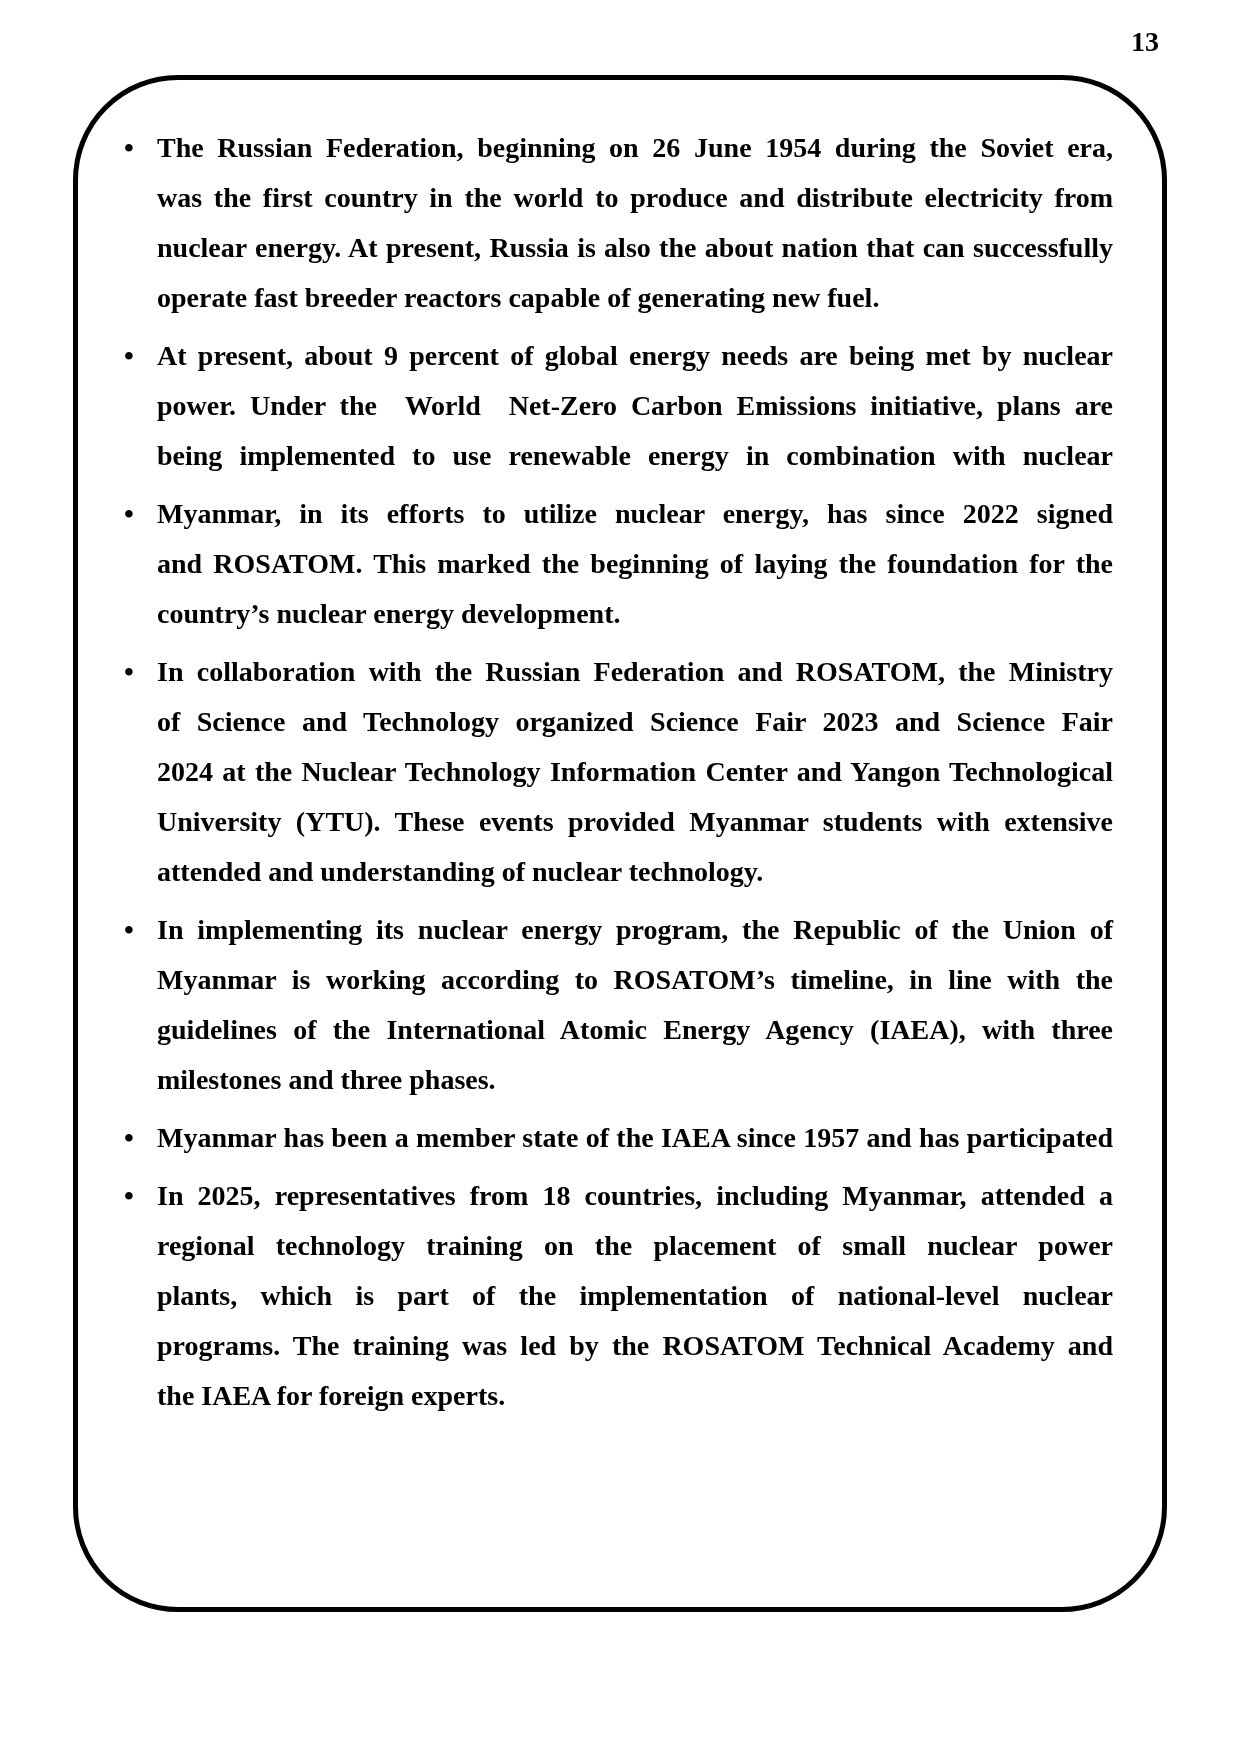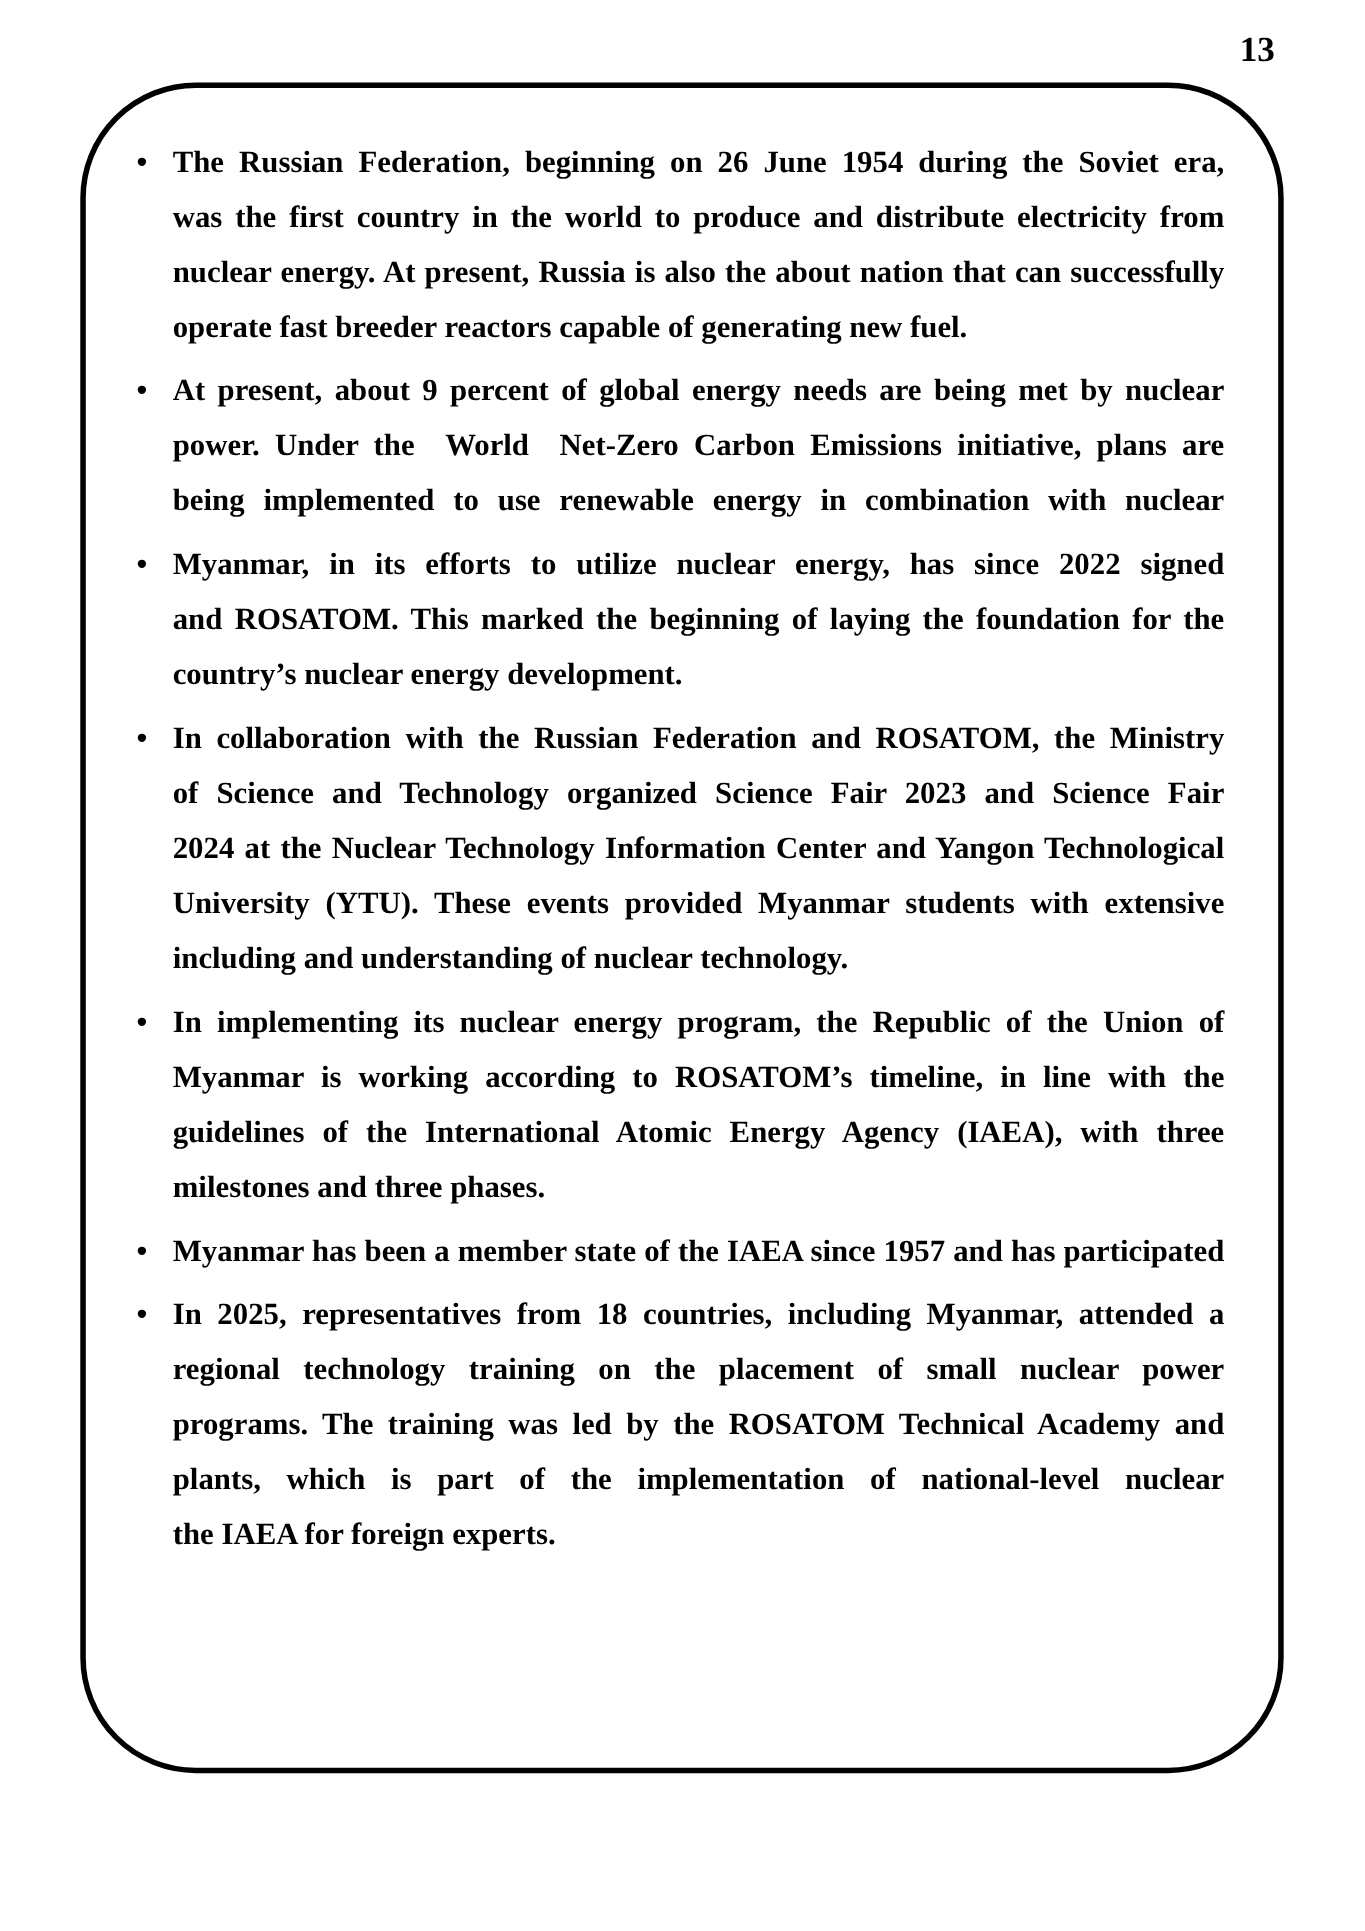--- a/index.html
+++ b/index.html
@@ -12,21 +12,21 @@
     width: 1241px;
     height: 1755px;
     background: #ffffff;
     overflow: hidden;
     color: #000000;
   }
   .page-number {
     position: absolute;
     top: 26px;
     right: 82px;
-    font-size: 32px;
+    font-size: 28px;
     font-weight: bold;
     color: #000000;
   }
   .rounded-border {
     position: absolute;
     left: 73px;
     top: 75px;
     width: 1094px;
     height: 1537px;
     border: 5px solid #000000;
@@ -95,35 +95,35 @@
         <div class="text-line">Myanmar, in its efforts to utilize nuclear energy, has since 2022 signed</div>
         <div class="text-line">and ROSATOM. This marked the beginning of laying the foundation for the</div>
         <div class="text-line last">country’s nuclear energy development.</div>
       </div>
       <div class="bullet-item">
         <span class="bullet-marker">•</span>
         <div class="text-line">In collaboration with the Russian Federation and ROSATOM, the Ministry</div>
         <div class="text-line">of Science and Technology organized Science Fair 2023 and Science Fair</div>
         <div class="text-line">2024 at the Nuclear Technology Information Center and Yangon Technological</div>
         <div class="text-line">University (YTU). These events provided Myanmar students with extensive</div>
-        <div class="text-line last">including and understanding of nuclear technology.</div>
+        <div class="text-line last">attended and understanding of nuclear technology.</div>
       </div>
       <div class="bullet-item">
         <span class="bullet-marker">•</span>
         <div class="text-line">In implementing its nuclear energy program, the Republic of the Union of</div>
         <div class="text-line">Myanmar is working according to ROSATOM’s timeline, in line with the</div>
         <div class="text-line">guidelines of the International Atomic Energy Agency (IAEA), with three</div>
         <div class="text-line last">milestones and three phases.</div>
       </div>
       <div class="bullet-item">
         <span class="bullet-marker">•</span>
         <div class="text-line">Myanmar has been a member state of the IAEA since 1957 and has participated</div>
       </div>
       <div class="bullet-item">
         <span class="bullet-marker">•</span>
         <div class="text-line">In 2025, representatives from 18 countries, including Myanmar, attended a</div>
         <div class="text-line">regional technology training on the placement of small nuclear power</div>
+        <div class="text-line">plants, which is part of the implementation of national-level nuclear</div>
         <div class="text-line">programs. The training was led by the ROSATOM Technical Academy and</div>
-        <div class="text-line">plants, which is part of the implementation of national-level nuclear</div>
         <div class="text-line last">the IAEA for foreign experts.</div>
       </div>
     </div>
 </div>
 
 </body></html>

